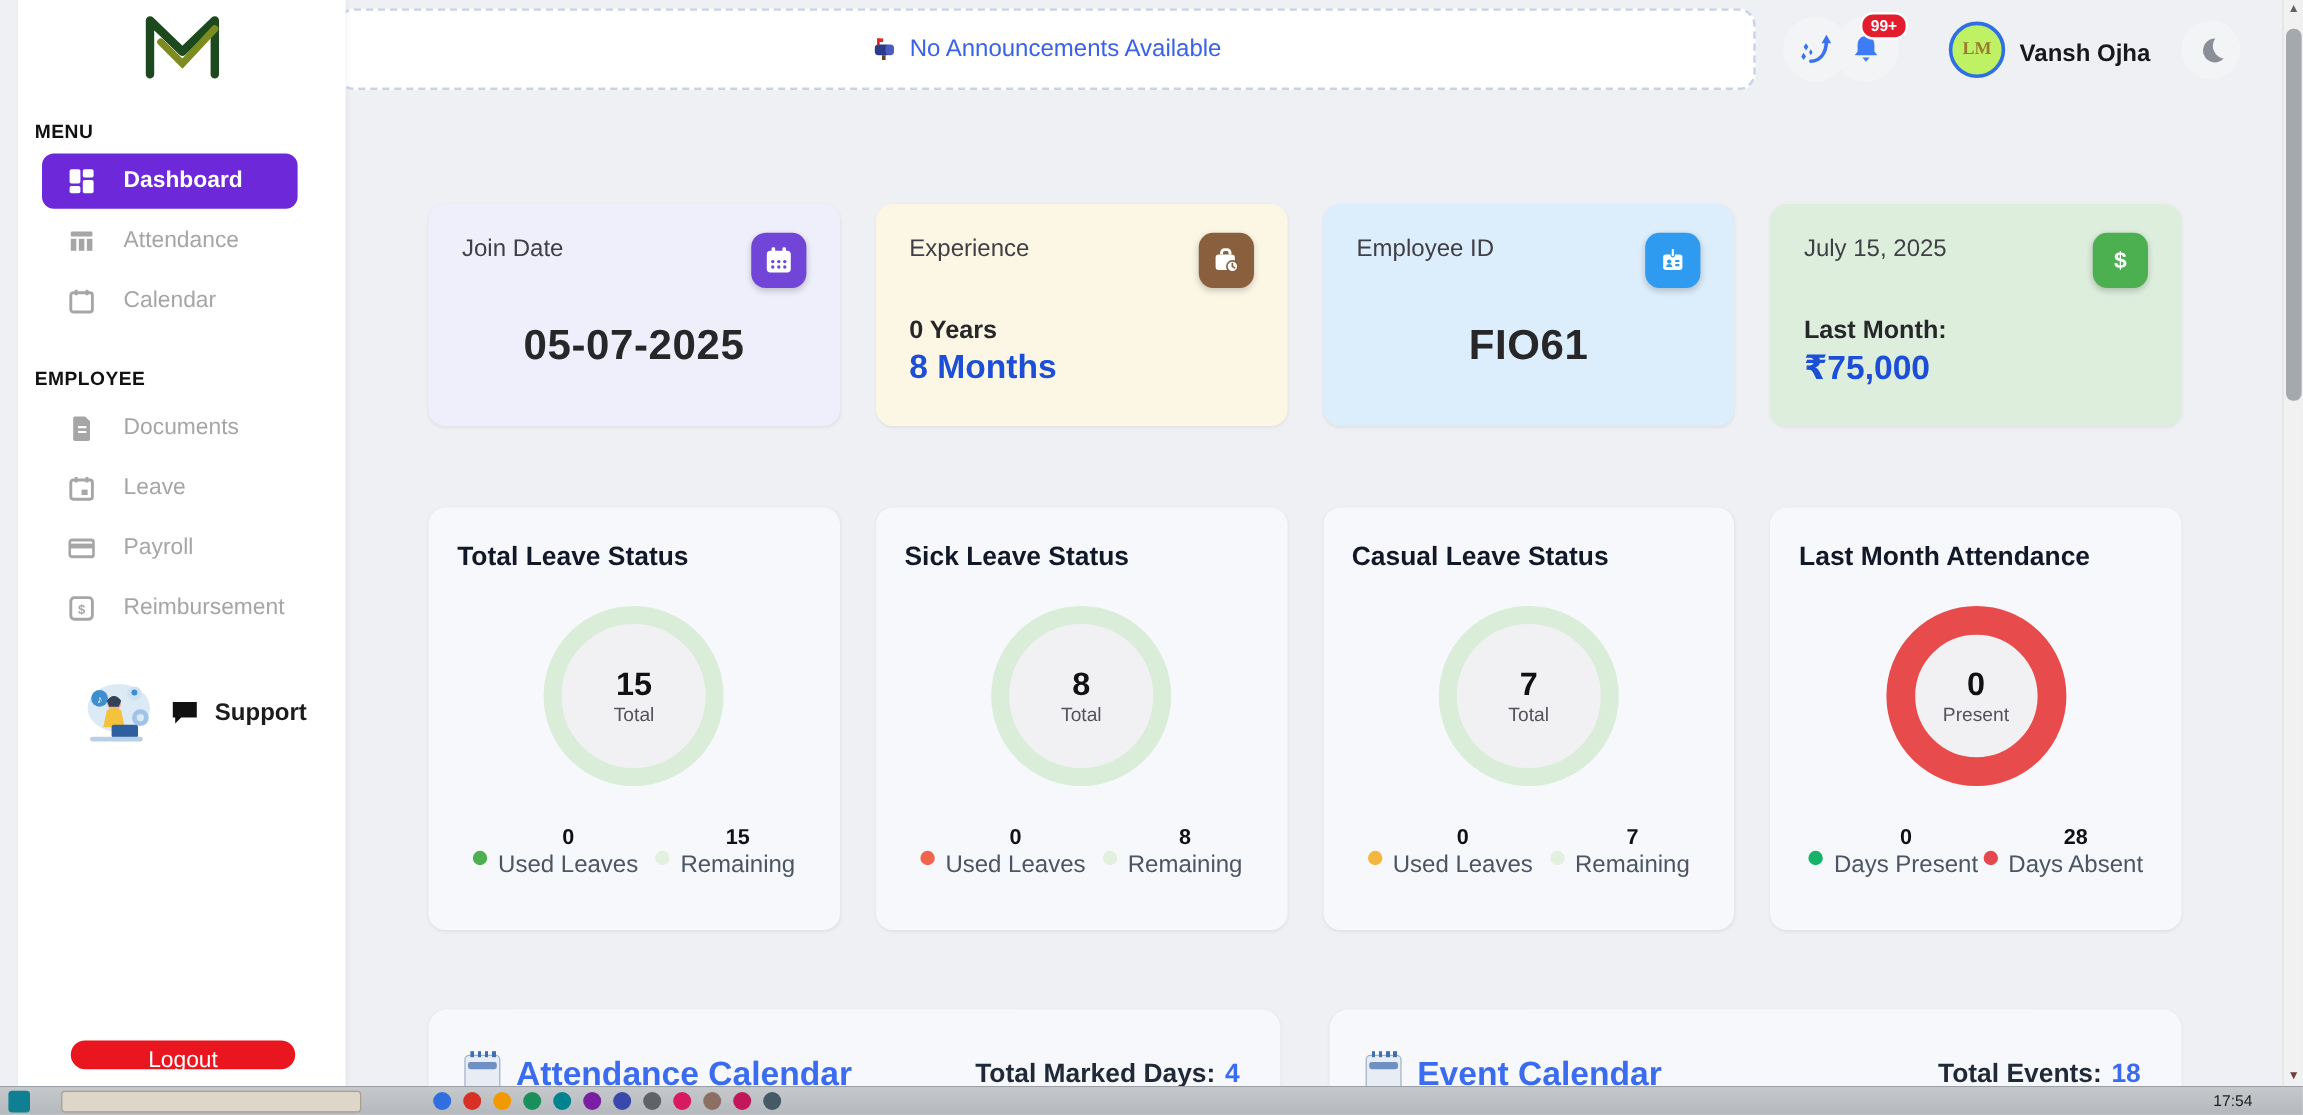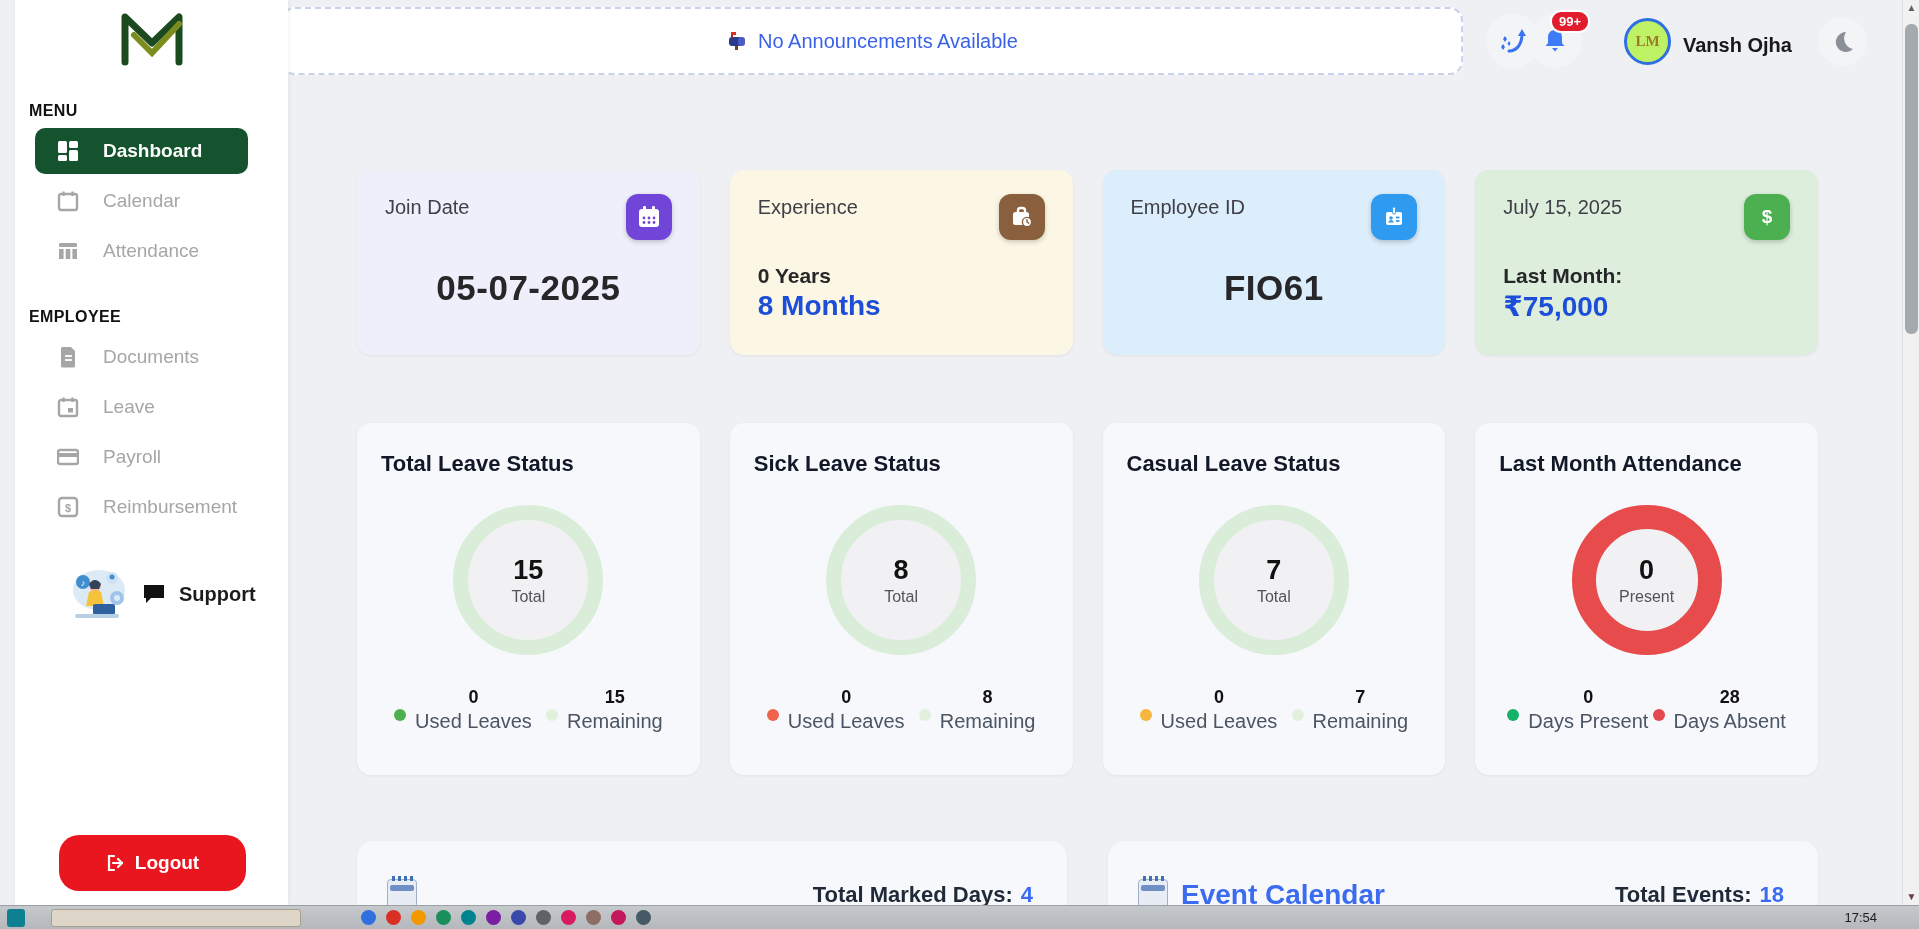--- a/index.html
+++ b/index.html
@@ -7,26 +7,26 @@
     font-family:"Liberation Sans","DejaVu Sans",sans-serif; background:#eef0f3; }
 
   
   .sidebar { position:absolute; left:15px; top:0; width:273px; height:905px; background:#ffffff;
     box-shadow:1px 0 4px rgba(0,0,0,.05); z-index:5; }
   .logo-wrap { display:flex; justify-content:center; padding-top:10px; }
   .section-label { margin:34px 0 8px 14px; font-size:16px; font-weight:bold; color:#111; letter-spacing:.4px; }
   .nav-item { display:flex; align-items:center; height:46px; margin:4px 40px 4px 20px;
     padding-left:22px; border-radius:10px; color:#a6a6a6; font-size:19px; cursor:pointer; }
   .nav-item .nico { width:22px; height:22px; margin-right:24px; flex:0 0 22px; }
-  .nav-item.active { background:#14532d; color:#ffffff; font-weight:bold; }
+  .nav-item.active { background:#6d28d9; color:#ffffff; font-weight:bold; }
   .support-row { display:flex; align-items:center; margin-top:38px; padding-left:50px; gap:13px; }
   .support-label { font-size:20px; font-weight:bold; color:#1c1c1c; }
-  .logout-btn { position:absolute; left:44px; bottom:14px; width:187px; height:56px; border-radius:20px;
-    background:#e9161f; color:#fff; font-size:19px; font-weight:bold; display:flex;
-    align-items:center; justify-content:center; gap:10px; border:none; cursor:pointer; }
+  .logout-btn { position:absolute; left:44px; bottom:14px; width:187px; height:24px; border-radius:20px;
+    background:#e9161f; color:#fff; font-size:19px; font-weight:normal; display:flex;
+    align-items:center; justify-content:center; gap:10px; border:none; cursor:pointer;flex-direction:column; }
 
   
   .announce { position:absolute; left:281px; top:7px; width:1182px; height:68px; background:#ffffff;
     border:2px dashed #c8d2ea; border-radius:14px; display:flex; align-items:center; justify-content:center;
     gap:10px; cursor:pointer; z-index:4; }
   .announce-text { font-size:20px; color:#3a62e8; }
   .round-btn { position:absolute; border-radius:50%; background:#f3f4f6; display:flex;
     align-items:center; justify-content:center; cursor:pointer; z-index:4; }
   .btn-ai   { left:1486px; top:14px; width:54px; height:54px; }
   .btn-bell { left:1528px; top:14px; width:54px; height:54px; }
@@ -118,37 +118,37 @@
           <rect x="12" y="1" width="9" height="7" rx="1.5" fill="#fff"></rect>
           <rect x="1" y="15" width="9" height="6" rx="1.5" fill="#fff"></rect>
           <rect x="12" y="10" width="9" height="11" rx="1.5" fill="#fff"></rect>
         </svg>
     </span>
     <span>Dashboard</span>
   </div>
   <div class="nav-item">
     <span class="nico">
       <svg width="22" height="22" viewBox="0 0 22 22">
-          <rect x="2" y="4" width="18" height="16" rx="2" fill="none" stroke="#a6a6a6" stroke-width="2.4"></rect>
-          <line x1="6.5" y1="1.5" x2="6.5" y2="6" stroke="#a6a6a6" stroke-width="2.4"></line>
-          <line x1="15.5" y1="1.5" x2="15.5" y2="6" stroke="#a6a6a6" stroke-width="2.4"></line>
-        </svg>
-    </span>
-    <span>Calendar</span>
-  </div>
-  <div class="nav-item">
-    <span class="nico">
-      <svg width="22" height="22" viewBox="0 0 22 22">
           <rect x="2" y="3" width="18" height="4" rx="1" fill="#a6a6a6"></rect>
           <rect x="2" y="9" width="4.6" height="10" fill="#a6a6a6"></rect>
           <rect x="8.7" y="9" width="4.6" height="10" fill="#a6a6a6"></rect>
           <rect x="15.4" y="9" width="4.6" height="10" fill="#a6a6a6"></rect>
         </svg>
     </span>
     <span>Attendance</span>
+  </div>
+  <div class="nav-item">
+    <span class="nico">
+      <svg width="22" height="22" viewBox="0 0 22 22">
+          <rect x="2" y="4" width="18" height="16" rx="2" fill="none" stroke="#a6a6a6" stroke-width="2.4"></rect>
+          <line x1="6.5" y1="1.5" x2="6.5" y2="6" stroke="#a6a6a6" stroke-width="2.4"></line>
+          <line x1="15.5" y1="1.5" x2="15.5" y2="6" stroke="#a6a6a6" stroke-width="2.4"></line>
+        </svg>
+    </span>
+    <span>Calendar</span>
   </div>
 
   <div class="section-label">EMPLOYEE</div>
 
   <div class="nav-item">
     <span class="nico">
       <svg width="22" height="22" viewBox="0 0 22 22">
           <path d="M5 1h9l4 4v15a1.5 1.5 0 0 1-1.5 1.5h-11A1.5 1.5 0 0 1 4 20V2.5A1.5 1.5 0 0 1 5 1z" fill="#a6a6a6"></path>
           <line x1="8" y1="10" x2="15" y2="10" stroke="#fff" stroke-width="1.8"></line>
           <line x1="8" y1="14" x2="15" y2="14" stroke="#fff" stroke-width="1.8"></line>
@@ -432,20 +432,21 @@
         </div>
       </div>
     </div>
   </div>
 
   <div class="row3">
     <div class="cal-card">
       <div class="cal-head">
         <div class="cal-title-wrap">
           <span class="mini-cal"></span>
+          <span class="cal-title">Attendance Calendar</span>
         </div>
         <div class="cal-meta"><span>Total Marked Days:</span><b>4</b></div>
       </div>
     </div>
     <div class="cal-card">
       <div class="cal-head">
         <div class="cal-title-wrap">
           <span class="mini-cal"></span>
           <span class="cal-title">Event Calendar</span>
         </div>

